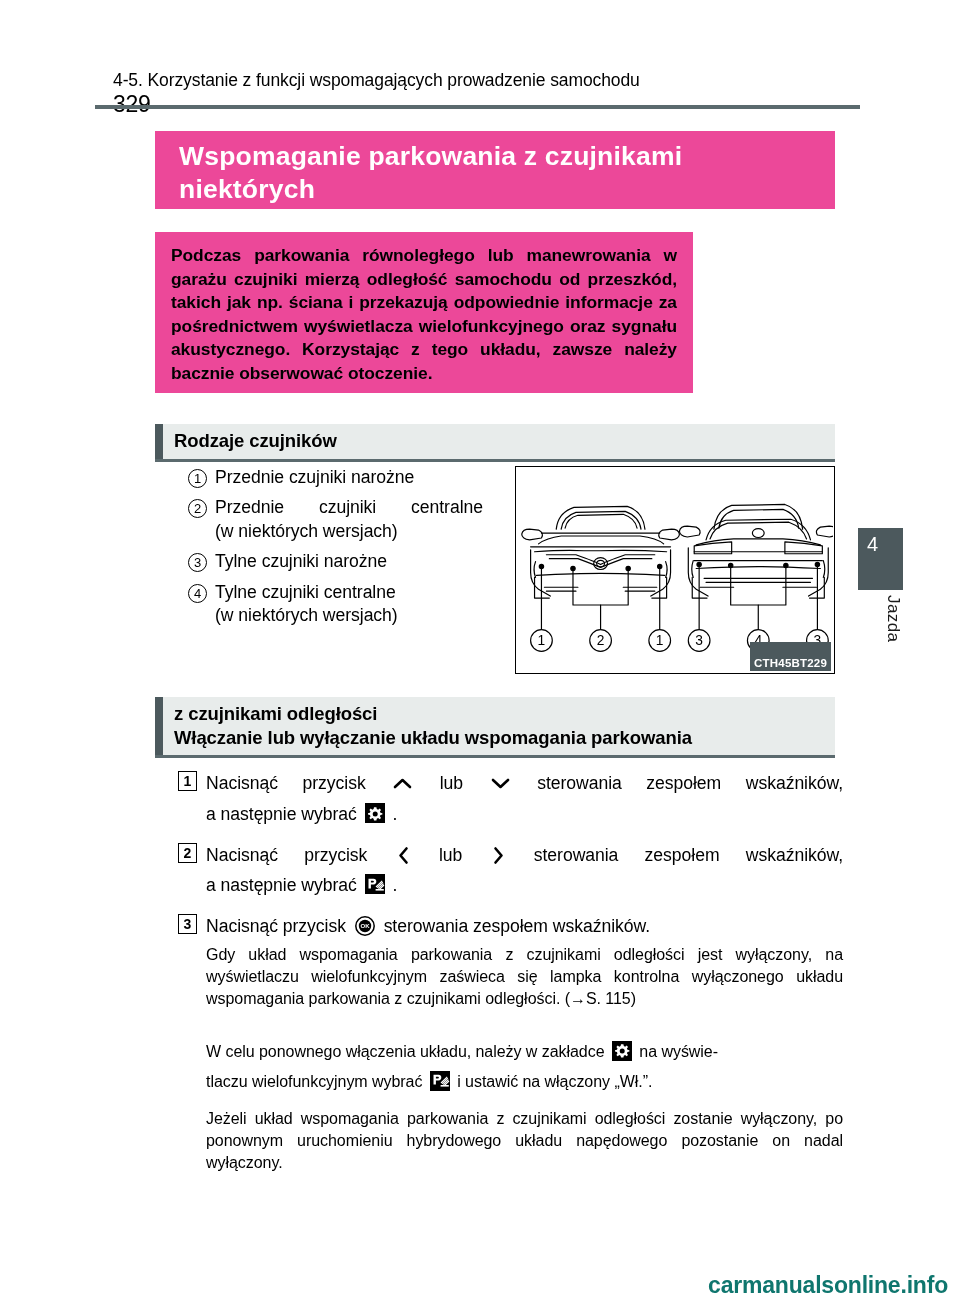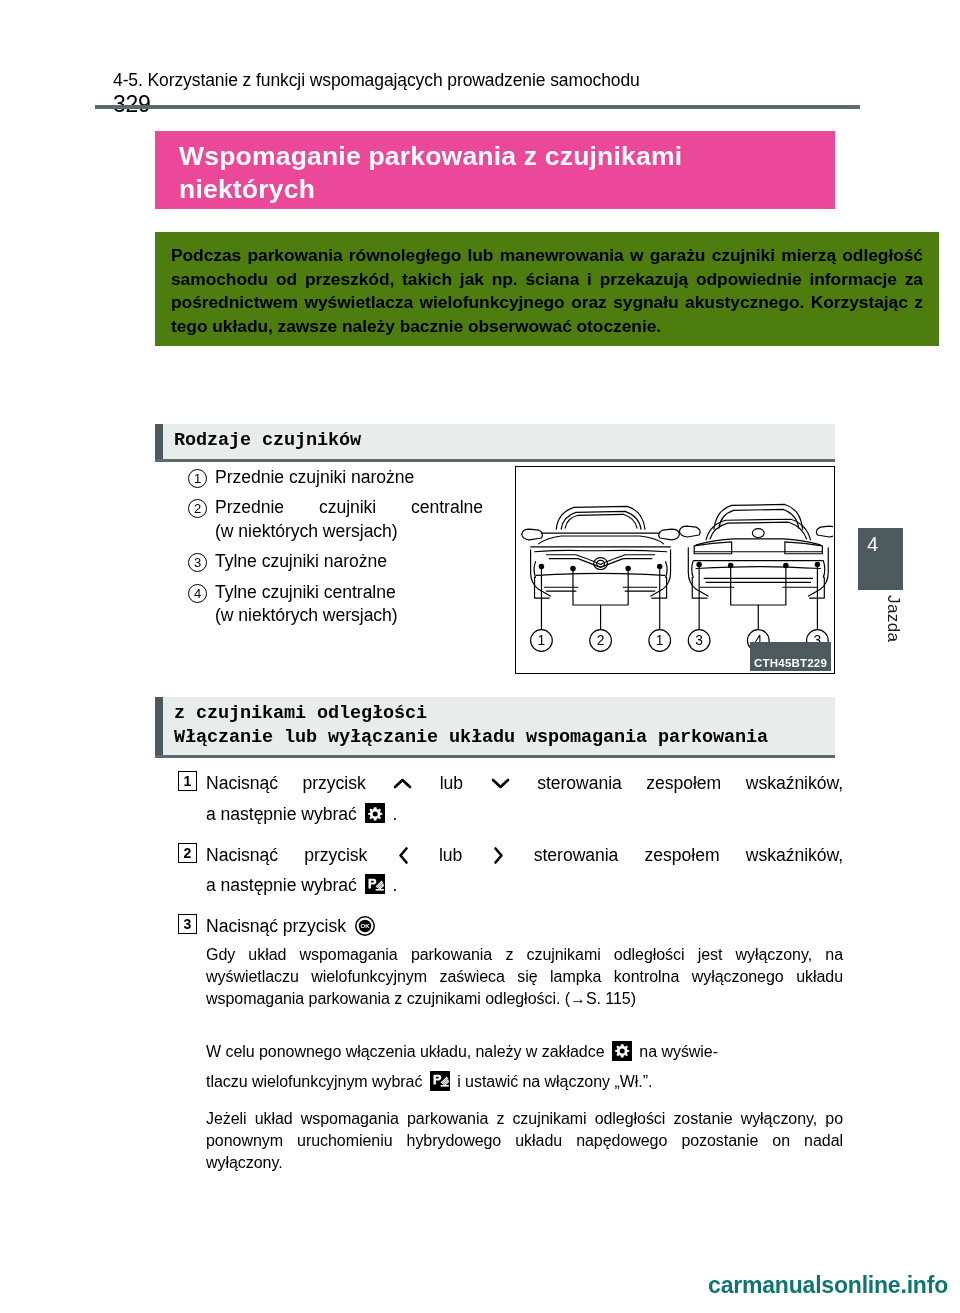--- a/index.html
+++ b/index.html
@@ -94,22 +94,22 @@
     font-weight: bold;
     line-height: 1.23;
     letter-spacing: 0.2px;
   }
 
   
   .intro-box {
     position: absolute;
     left: 155px;
     top: 232px;
-    width: 784px;
-    background: #4d7c0f;
+    width: 538px;
+    background: #ec4899;
     box-sizing: border-box;
     padding: 12px 16px 8px 16px;
   }
   .intro-box p {
     margin: 0;
     font-size: 17.4px;
     font-weight: bold;
     line-height: 1.355;
     text-align: justify;
     text-align-last: left;
@@ -118,21 +118,20 @@
 
   
   .section-bar {
     position: absolute;
     left: 155px;
     width: 680px;
     background: #e8eceb;
     border-bottom: 3px solid #5b6a6e;
     box-sizing: border-box;
     display: flex;
-    font-family: Liberation Mono, monospace;
   }
   .section-bar .accent {
     width: 8px;
     background: #4c595d;
     flex: 0 0 8px;
   }
   .section-bar .sec-text {
     padding: 5px 0 6px 11px;
     font-size: 18.5px;
     font-weight: bold;
@@ -534,20 +533,21 @@
 
   <div class="step">
     <div class="step-num">3</div>
     <div class="step-body">
       <span>Nacisnąć przycisk</span>
       <svg class="icon-ok" viewBox="0 0 22 22">
         <circle cx="11" cy="11" r="9.2" fill="#fff" stroke="#000" stroke-width="1.5"></circle>
         <circle cx="11" cy="11" r="6.2" fill="#000"></circle>
         <text x="11" y="13.4" font-family="Liberation Sans, sans-serif" font-size="6" font-weight="bold" text-anchor="middle" fill="#fff">OK</text>
       </svg>
+      <span>sterowania zespołem wskaźników.</span>
     </div>
   </div>
 
 </div>
 
 <div class="para-block" id="para-block-1">
   <p class="body-para">Gdy układ wspomagania parkowania z czujnikami odległości jest wyłączony, na wyświetlaczu wielofunkcyjnym zaświeca się lampka kontrolna wyłączonego układu wspomagania parkowania z czujnikami odległości. (→S. 115)</p>
 </div>
 
 <div class="para-block" id="para-block-2">

